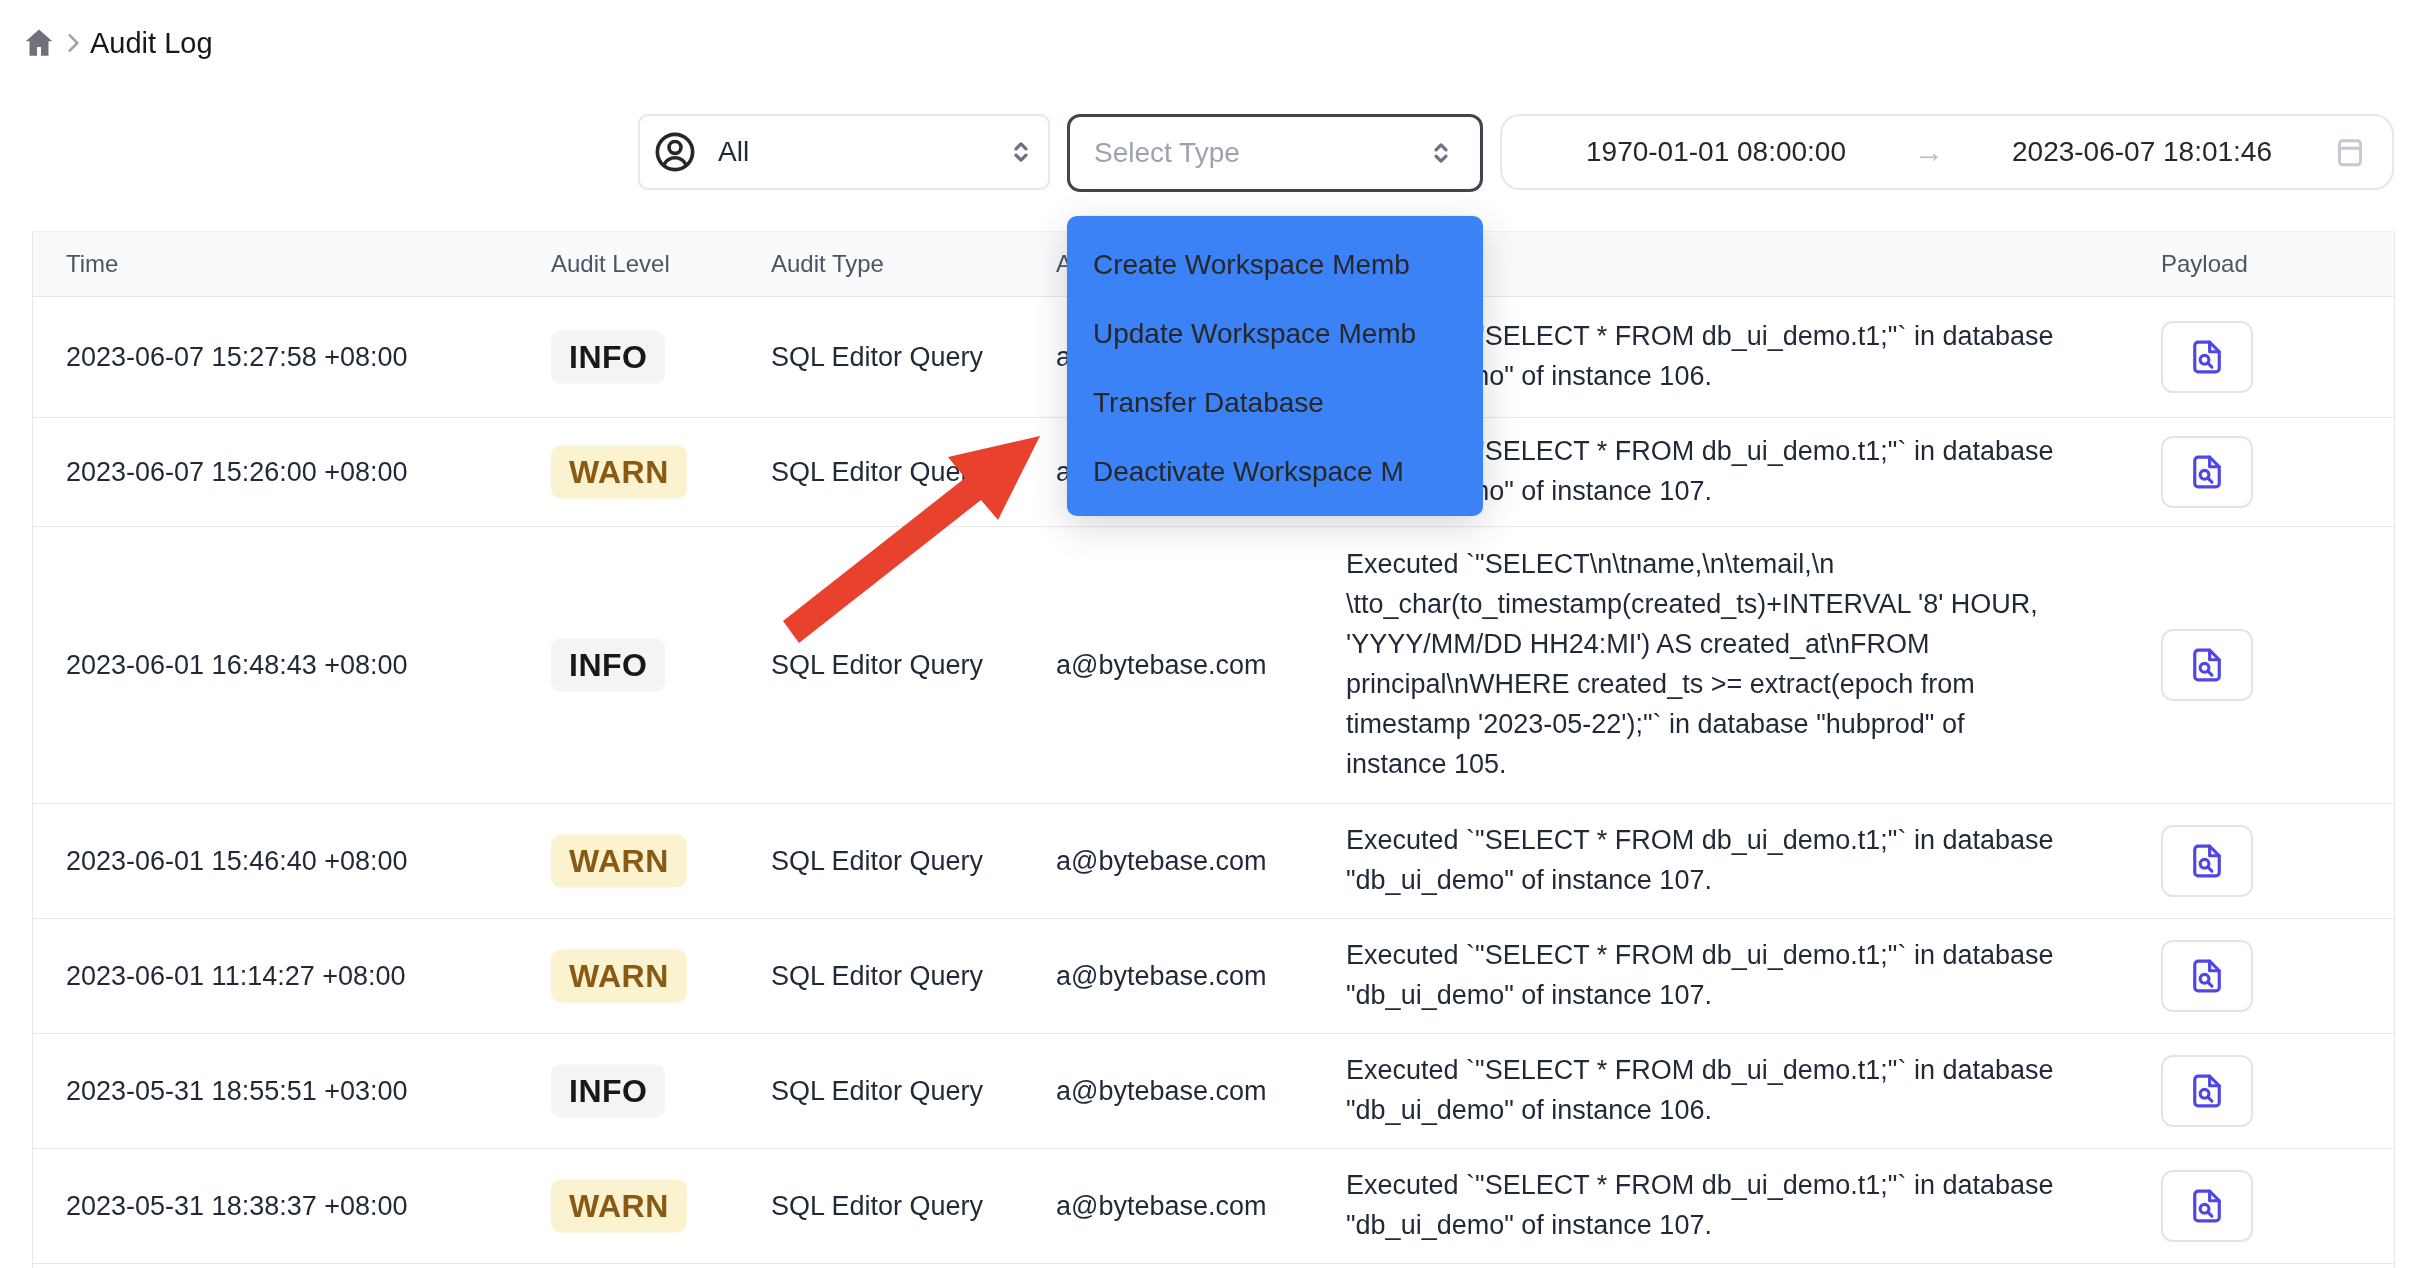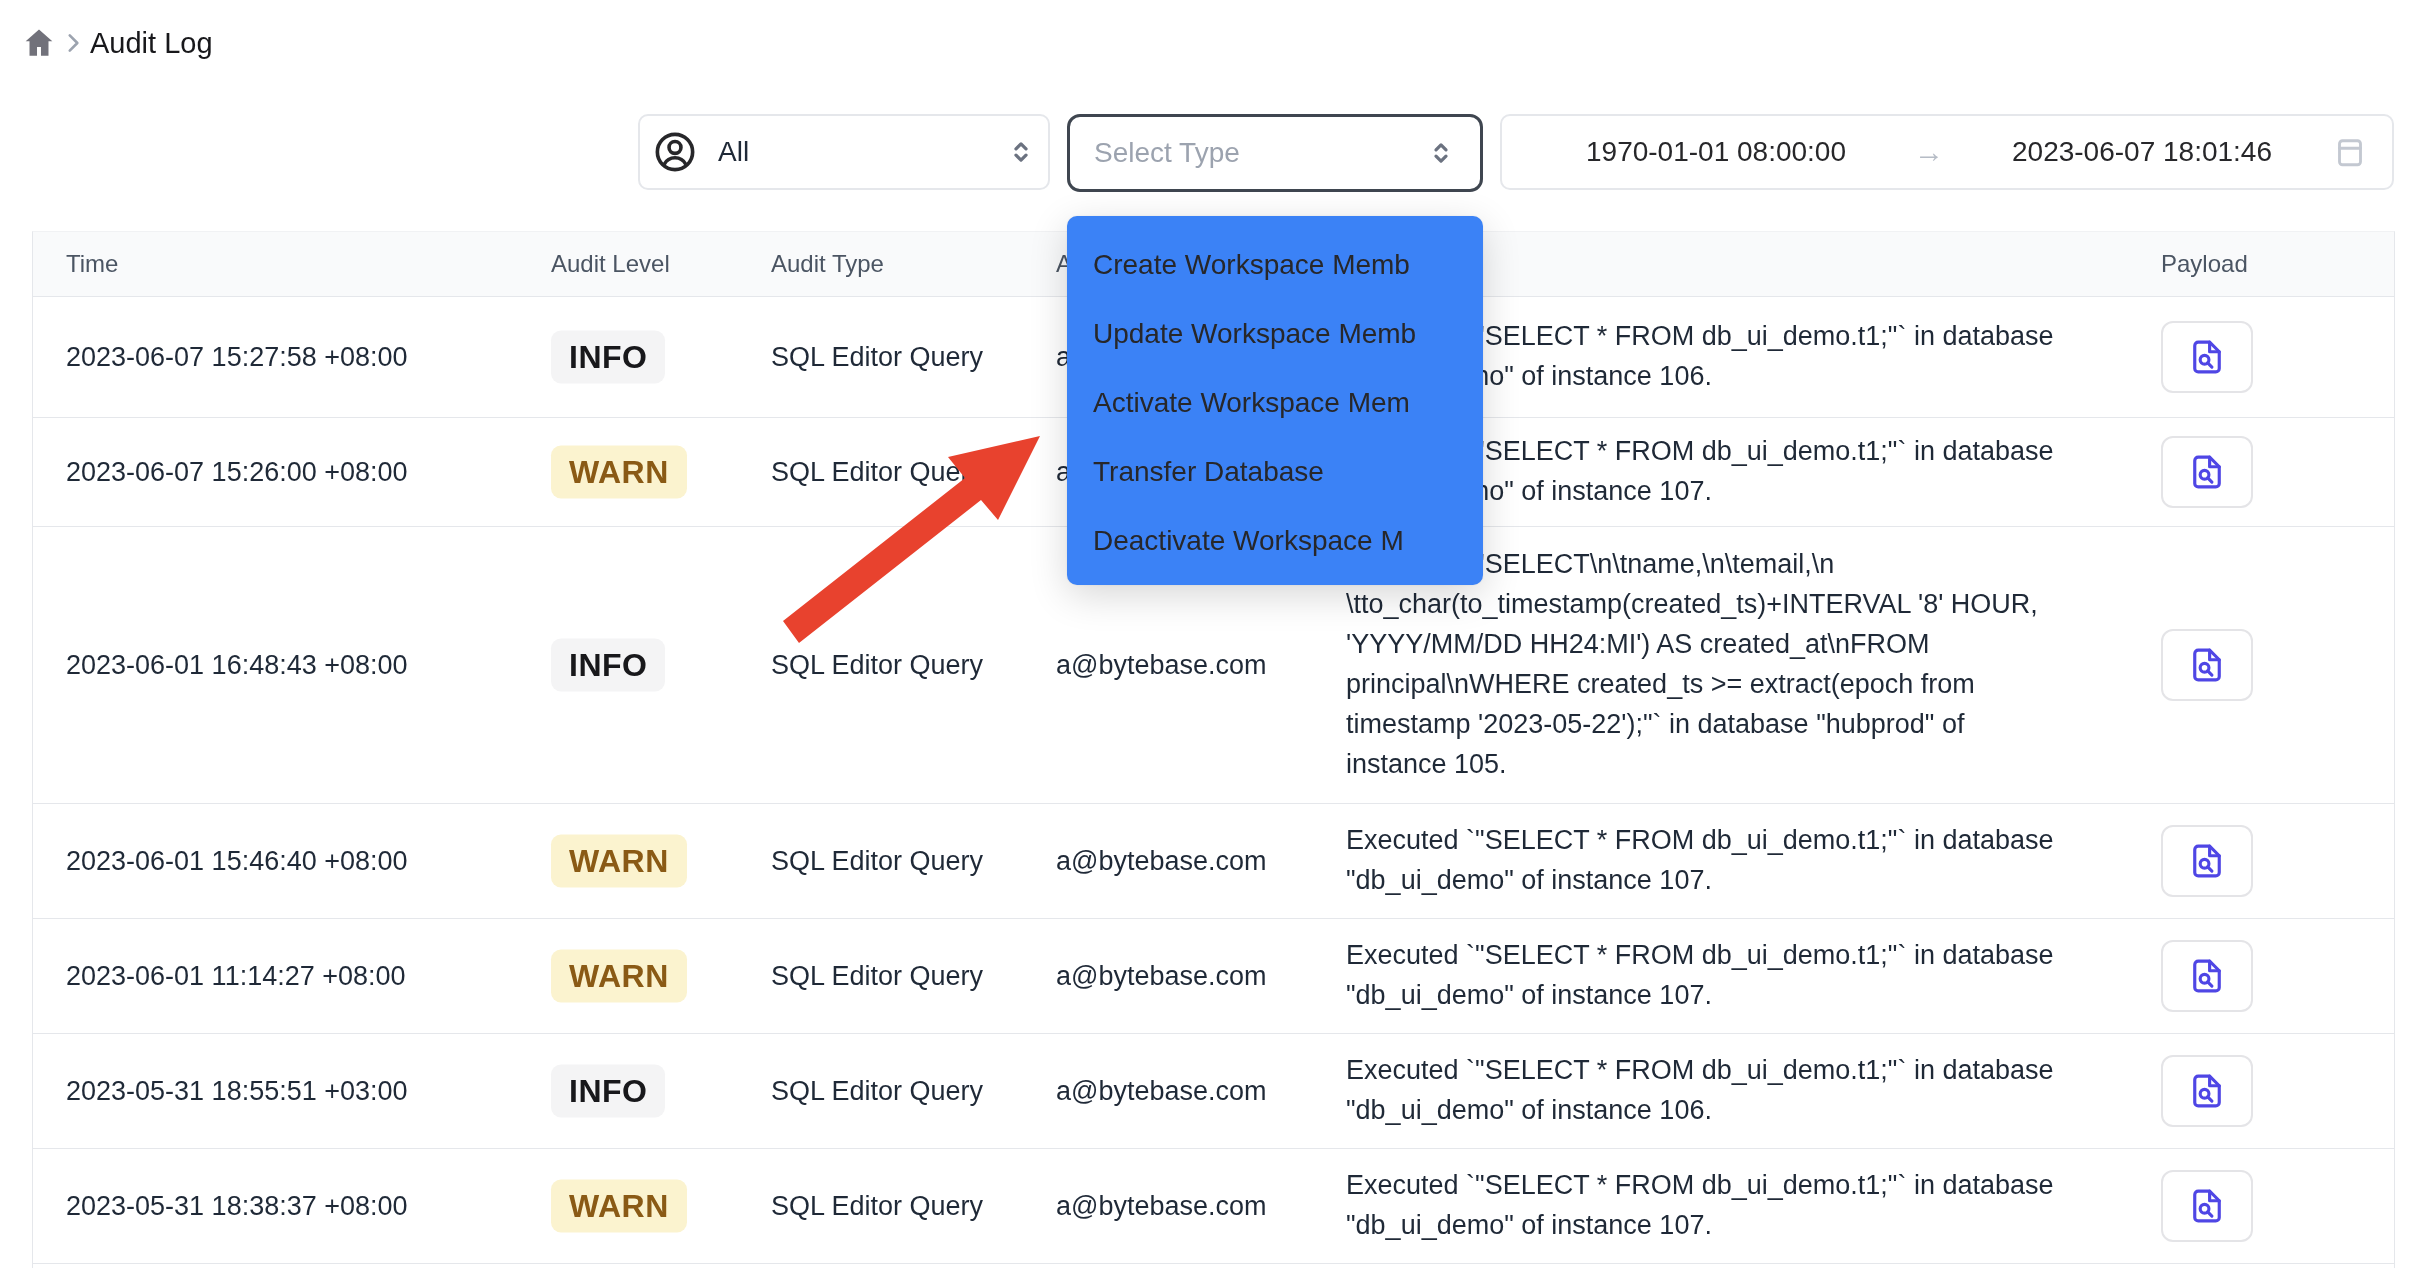--- a/index.html
+++ b/index.html
@@ -16,21 +16,21 @@
   }
   
   .breadcrumb{position:absolute;left:22px;top:26px;display:flex;align-items:center;gap:4px;z-index:5}
   .breadcrumb .title{font-size:29px;font-weight:500;color:#18181b}
   
   .ctrl{position:absolute;box-sizing:border-box;background:#fff;display:flex;align-items:center}
   .actor-select{left:638px;top:114px;width:412px;height:76px;border:2px solid var(--border);border-radius:10px;padding:0 12px;gap:20px;cursor:pointer}
   .actor-select .val{font-size:28px;color:#1f2937;flex:1}
   .type-select{left:1067px;top:114px;width:416px;height:78px;border:3px solid #3f4650;border-radius:13px;padding:0 24px;cursor:pointer}
   .type-select .ph{font-size:28px;color:var(--placeholder);flex:1}
-  .date-range{left:1500px;top:114px;width:894px;height:76px;border:2px solid var(--border);border-radius:10px;padding:0 24px;cursor:pointer}
+  .date-range{left:1500px;top:114px;width:894px;height:76px;border:2px solid var(--border);border-radius:20px;padding:0 24px;cursor:pointer}
   .date-range .d{font-size:28px;color:#27272a;flex:1;text-align:center;white-space:nowrap}
   .date-range .arr{color:#b6bcc6;font-size:30px;padding:0 8px}
   
   .menu{position:absolute;left:1067px;top:216px;width:416px;box-sizing:border-box;
     background:#3b82f6;border-radius:10px;padding:14px 0 10px 0;z-index:20;overflow:hidden;
     box-shadow:0 10px 38px rgba(0,0,0,.16),0 0 2px rgba(0,0,0,.08)}
   .menu .item{height:69px;display:flex;align-items:center;padding:0 26px;font-size:28px;color:#27272a;white-space:nowrap;cursor:pointer}
   
   .table{position:absolute;left:32px;top:231px;width:2363px;box-sizing:border-box;
     border-left:1px solid var(--border);border-right:1px solid var(--border);border-top:1px solid #f1f2f4;z-index:1}
@@ -255,20 +255,19 @@
     </button>
       </span>
   </div>
 
   <div class="row r8"></div>
 </div>
 
 <div class="menu">
   <div class="item">Create Workspace Memb</div>
   <div class="item">Update Workspace Memb</div>
-  <div class="item">Activate Workspace Mem</div>
   <div class="item">Transfer Database</div>
   <div class="item">Deactivate Workspace M</div>
 </div>
 
 <svg class="arrow-overlay" viewBox="0 0 2410 1268">
   <polygon points="783,621 965,478 948,457 1040,436 998,520 981,500 799,643" fill="#e8422e"></polygon>
 </svg>
 
 </body></html>

